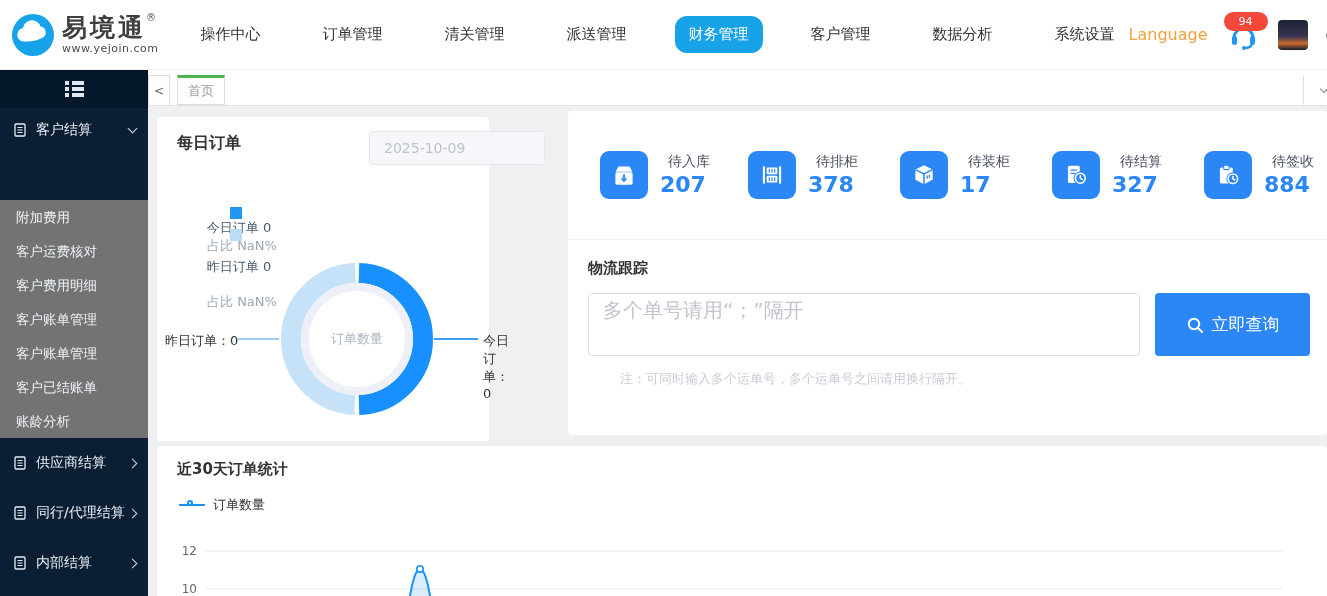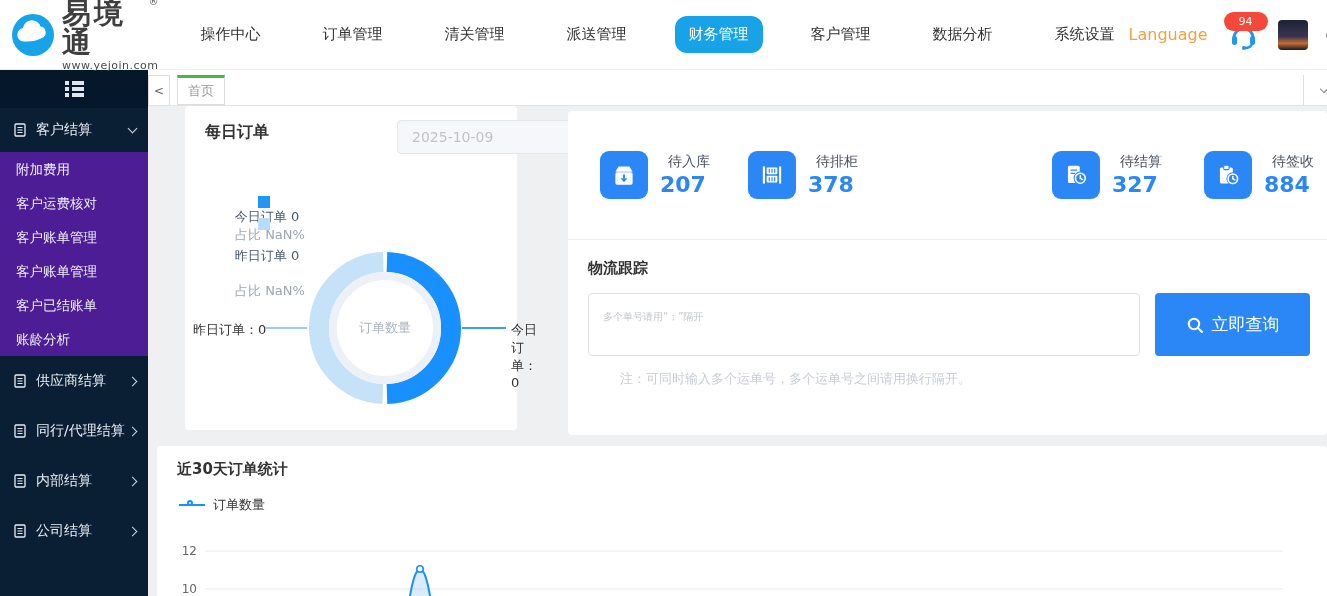--- a/index.html
+++ b/index.html
@@ -6,21 +6,21 @@
   html,body { background:#dfe2e6; }
   body { font-family:"DejaVu Sans","Liberation Sans",sans-serif; }
   .app { position:relative; width:1327px; height:596px; background:#eef0f2; overflow:hidden; margin:0 auto; }
 
   
   .header { position:absolute; left:0; top:0; width:1327px; height:70px; background:#fff; border-bottom:1px solid #f0f0f0; display:flex; align-items:center; z-index:5; }
   .logo { display:flex; align-items:center; padding-left:10px; width:170px; }
   .logo-icon { width:46px; height:46px; flex:0 0 46px; }
   .logo-txt { margin-left:6px; line-height:1; }
   .brand-row { display:flex; align-items:flex-start; }
-  .brand { font-size:29px; font-weight:bold; color:#3f3f3f; letter-spacing:3px; }
+  .brand { font-size:25px; font-weight:bold; color:#3f3f3f; letter-spacing:3px; }
   .reg { font-size:10px; color:#555; margin-top:-2px; }
   .site { font-size:11px; color:#4a4a4a; margin-top:3px; letter-spacing:.5px; }
   .topnav { display:flex; align-items:center; gap:34px; margin-left:28px; }
   .topnav a { text-decoration:none; font-size:15px; color:#333; padding:9px 14px; border-radius:12px; white-space:nowrap; cursor:pointer; }
   .topnav a.active { background:#18a2e8; color:#fff; }
   .hdr-right { margin-left:auto; display:flex; align-items:center; gap:18px; padding-right:16px; }
   .lang { color:#f0a33f; font-size:16px; cursor:pointer; }
   .bell-wrap { position:relative; width:34px; height:34px; cursor:pointer; }
   .badge { position:absolute; top:-6px; right:-8px; min-width:19px; height:19px; border-radius:10px; background:#f4483b; color:#fff; font-size:11px; line-height:19px; text-align:center; padding:0 15px; }
   .avatar { width:30px; height:30px; border-radius:4px; background:linear-gradient(180deg,#1b2335 0%,#3a3550 55%,#c96b2e 78%,#121a28 100%); cursor:pointer; }
@@ -31,34 +31,34 @@
   .side-toggle { height:38px; background:#05182b; display:flex; align-items:center; justify-content:center; cursor:pointer; }
   .tgl-row { display:flex; align-items:center; gap:3px; margin:2px 0; }
   .tgl-dot { width:4px; height:4px; background:#dfe6ee; }
   .tgl-bar { width:12px; height:4px; background:#dfe6ee; }
   .grp { height:44px; display:flex; align-items:center; padding:0 12px; font-size:14px; cursor:pointer; white-space:nowrap; }
   .grp .doc-ic { margin-right:8px; flex:0 0 16px; }
   .grp-4items { height:50px; }
   .chev { margin-left:auto; width:7px; height:7px; border-right:1.6px solid #cfd8e2; border-bottom:1.6px solid #cfd8e2; }
   .chev.down { transform:rotate(45deg); margin-top:-3px; }
   .chev.right { transform:rotate(-45deg); }
-  .submenu { background:#4c1d95; }
+  .submenu { background:#737373;margin-top:48px; }
   .submenu div { height:34px; line-height:34px; padding-left:16px; font-size:13.5px; color:#eef2f7; cursor:pointer; white-space:nowrap; }
 
   
   .tabbar { position:absolute; left:148px; top:70px; right:0; height:36px; background:#fff; border-bottom:1px solid #e3e3e3; display:flex; align-items:flex-end; z-index:3; }
   .tab-back { width:22px; height:30px; border:1px solid #ddd; border-bottom:none; background:#fff; display:flex; align-items:center; justify-content:center; font-size:12px; color:#666; cursor:pointer; margin-right:7px; }
   .tab { width:48px; height:30px; background:#fff; border:1px solid #ddd; border-top:3px solid #4cb64c; color:#9a9a9a; font-size:13px; display:flex; align-items:center; justify-content:center; cursor:pointer; }
   .tab-dd { margin-left:auto; width:24px; height:30px; border-left:1px solid #e0e0e0; background:#fff; display:flex; align-items:center; justify-content:center; cursor:pointer; }
   .tab-dd .chev { border-color:#888; width:6px; height:6px; }
 
   
   .content { position:absolute; left:148px; top:106px; right:0; bottom:0; background:#eef0f2; overflow:hidden; }
   .card { position:absolute; background:#fff; border-radius:4px; }
-  .card-daily { left:9px; top:0; width:332px; height:324px;margin-left:28px; }
+  .card-daily { left:9px; top:11px; width:332px; height:324px; }
   .card-right { left:420px; top:5px; right:0; height:324px; }
   .card-bottom { left:9px; top:340px; right:0; height:240px; overflow:hidden; }
 
   .card-title { position:absolute; font-size:16px; font-weight:bold; color:#333; }
 
   
   .date-box { position:absolute; left:212px; top:14px; width:176px; height:34px; background:#f5f7fa; border:1px solid #e4e7ed; border-radius:4px; font-size:14px; color:#bfc4cc; line-height:32px; padding-left:14px; cursor:not-allowed; }
   .legend-row { position:absolute; left:44px; display:flex; align-items:center; font-size:13px;flex-direction:column; }
   .lg-sq { width:12px; height:12px; margin-right:6px; }
   .lg-sq.today { background:#2196f3; }
@@ -77,21 +77,21 @@
   
   .stat { position:absolute; top:40px; display:flex; cursor:pointer; }
   .stat-ic { width:48px; height:48px; border-radius:9px; background:#2b87f5; display:flex; align-items:center; justify-content:center; flex:0 0 48px; }
   .stat-tx { margin-left:12px; }
   .stat-lb { font-size:14px; color:#4a5260; margin-top:2px; white-space:nowrap;margin-left:8px; }
   .stat-val { font-size:22px; font-weight:bold; color:#2b87f5; margin-top:1px; }
   .divider { position:absolute; left:0; right:0; top:128px; border-bottom:1px solid #f0f0f0; }
 
   
   .track-title { left:20px; top:148px; font-size:15px; }
-  .track-area { position:absolute; left:20px; top:182px; width:552px; height:63px; border:1px solid #dcdfe6; border-radius:4px; resize:none; font-family:inherit; font-size:10px; color:#333; padding:16px 14px; outline:none; }
+  .track-area { position:absolute; left:20px; top:182px; width:552px; height:63px; border:1px solid #dcdfe6; border-radius:4px; resize:none; font-family:inherit; font-size:20px; color:#333; padding:3px 14px; outline:none; }
   .track-area::placeholder { color:#c0c4cc; }
   .track-btn { position:absolute; left:587px; top:182px; width:155px; height:63px; background:#2b87f5; border:none; border-radius:4px; color:#fff; font-size:17px; display:flex; align-items:center; justify-content:center; gap:8px; cursor:pointer; font-family:inherit; }
   .track-note { position:absolute; left:20px; top:259px; font-size:13px; color:#c8ccd4;margin-left:32px; }
 
   
   .legend30 { position:absolute; left:22px; top:50px; display:flex; align-items:center; cursor:pointer; }
   .lg-line { position:relative; width:26px; height:2px; background:#1890ff; margin-right:8px; }
   .lg-circ { position:absolute; left:8px; top:-4px; width:6px; height:6px; border:2px solid #1890ff; border-radius:50%; background:#fff; }
   .legend30 span { font-size:13px; color:#333; }
   .ytick { position:absolute; width:22px; text-align:right; font-size:12px; color:#666; }
@@ -166,20 +166,21 @@
       <svg class="doc-ic" width="16" height="16" viewBox="0 0 16 16">
           <rect x="3" y="2" width="10" height="12" rx="1" fill="none" stroke="#e8edf3" stroke-width="1.3"></rect>
           <path d="M5.5 5.5h5M5.5 8h5M5.5 10.5h5" stroke="#e8edf3" stroke-width="1.1"></path>
         </svg>
       <span>客户结算</span>
       <i class="chev down"></i>
     </div>
     <div class="submenu">
       <div>附加费用</div>
       <div>客户运费核对</div>
+      <div>客户费用明细</div>
       <div>客户账单管理</div>
       <div>客户账单管理</div>
       <div>客户已结账单</div>
       <div>账龄分析</div>
     </div>
 
     <div class="grp grp-4items">
       <svg class="doc-ic" width="16" height="16" viewBox="0 0 16 16">
           <rect x="3" y="2" width="10" height="12" rx="1" fill="none" stroke="#e8edf3" stroke-width="1.3"></rect>
           <path d="M5.5 5.5h5M5.5 8h5M5.5 10.5h5" stroke="#e8edf3" stroke-width="1.1"></path>
@@ -277,20 +278,33 @@
             <rect x="8" y="13.8" width="10" height="6.2" rx="1" fill="#fff"></rect>
             <path d="M10.5 7.2v3.8M13 7.2v3.8M15.5 7.2v3.8M10.5 15v3.8M13 15v3.8M15.5 15v3.8" stroke="#2b87f5" stroke-width="1.1"></path>
           </svg>
         </div>
         <div class="stat-tx">
           <div class="stat-lb">待排柜</div>
           <div class="stat-val">378</div>
         </div>
       </div>
 
+      <div class="stat" style="left:332px;">
+        <div class="stat-ic">
+          <svg width="28" height="28" viewBox="0 0 26 26">
+            <path d="M13 4 L21 8 V17.5 L13 21.5 L5 17.5 V8 Z" fill="#fff"></path>
+            <path d="M5 8 L13 12 L21 8 M13 12 V21.5" stroke="#2b87f5" stroke-width="1.4" fill="none"></path>
+            <path d="M16 13.5v3M18 12.8v3" stroke="#2b87f5" stroke-width="1.2"></path>
+          </svg>
+        </div>
+        <div class="stat-tx">
+          <div class="stat-lb">待装柜</div>
+          <div class="stat-val">17</div>
+        </div>
+      </div>
 
       <div class="stat" style="left:484px;">
         <div class="stat-ic">
           <svg width="28" height="28" viewBox="0 0 26 26">
             <rect x="5.5" y="4.5" width="11" height="16" rx="1.5" fill="#fff"></rect>
             <path d="M8 8.5h6M8 11.5h4" stroke="#2b87f5" stroke-width="1.3"></path>
             <circle cx="17" cy="16" r="6.2" fill="#2b87f5"></circle>
             <circle cx="17" cy="16" r="4.6" fill="none" stroke="#fff" stroke-width="1.5"></circle>
             <path d="M17 13.8 V16 L19 17.2" stroke="#fff" stroke-width="1.4" fill="none" stroke-linecap="round"></path>
           </svg>

